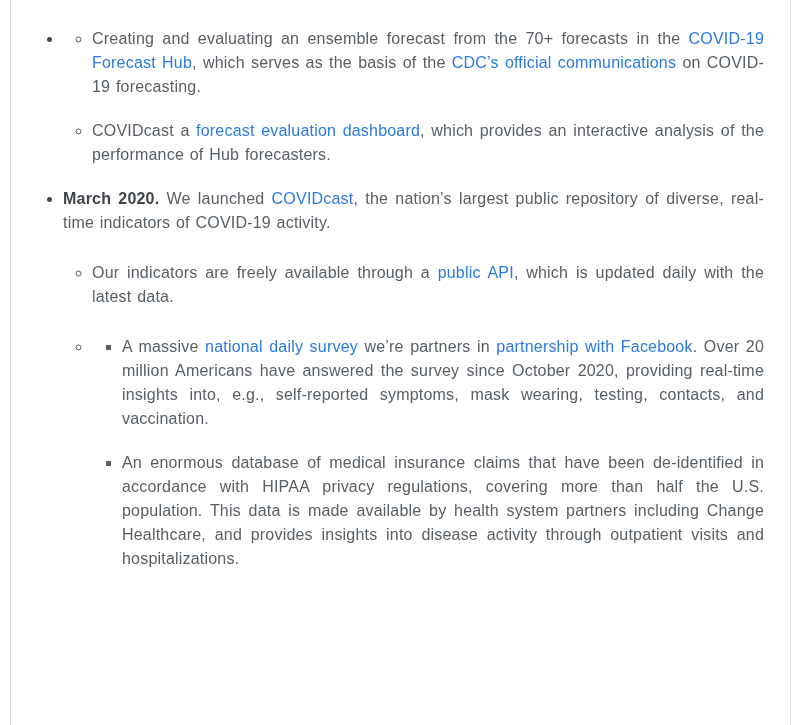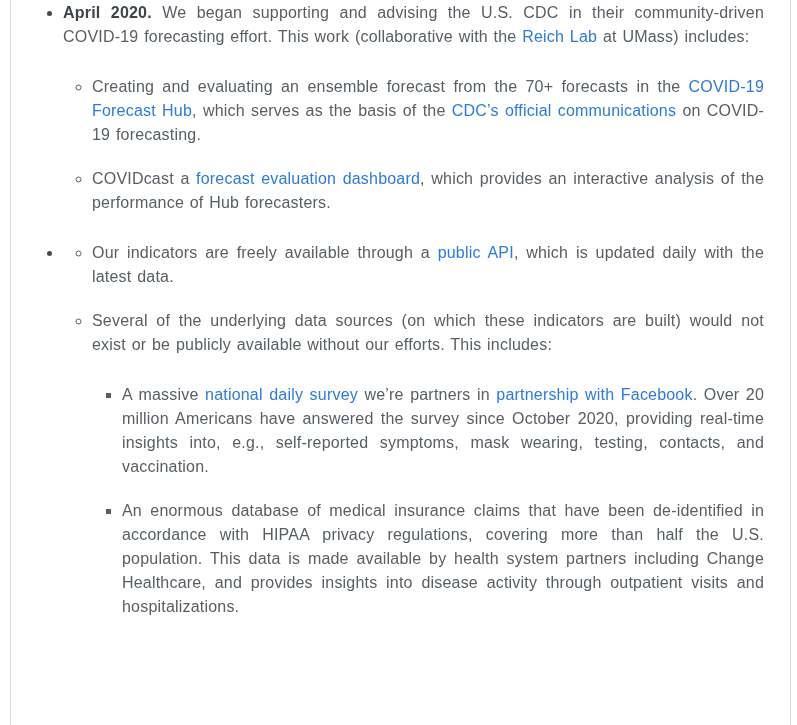--- a/index.html
+++ b/index.html
@@ -57,38 +57,37 @@
 </style>
 </head>
 <body>
 
 <div class="frame">
 
 
   <ul class="l1">
 
     <li>
-      <p class="para"><strong class="date">April 2020.</strong><span> We began supporting and advising the U.S. CDC in their community-driven COVID-19 forecasting effort. This work (collaborative with the </span><a class="lnk">Reich Lab</a><span> at UMass) includes:</span></p>
       <ul class="l2">
         <li>
           <p class="para"><span>Creating and evaluating an ensemble forecast from the 70+ forecasts in the </span><a class="lnk">COVID-19 Forecast Hub</a><span>, which serves as the basis of the </span><a class="lnk">CDC’s official communications</a><span> on COVID-19 forecasting.</span></p>
         </li>
         <li>
           <p class="para"><span>COVIDcast a </span><a class="lnk">forecast evaluation dashboard</a><span>, which provides an interactive analysis of the performance of Hub forecasters.</span></p>
         </li>
       </ul>
     </li>
 
     <li>
+      <p class="para"><strong class="date">March 2020.</strong><span> We launched </span><a class="lnk">COVIDcast</a><span>, the nation’s largest public repository of diverse, real-time indicators of COVID-19 activity.</span></p>
       <ul class="l2">
         <li>
           <p class="para"><span>Our indicators are freely available through a </span><a class="lnk">public API</a><span>, which is updated daily with the latest data.</span></p>
         </li>
         <li>
-          <p class="para"><span>Several of the underlying data sources (on which these indicators are built) would not exist or be publicly available without our efforts. This includes:</span></p>
           <ul class="l3">
             <li>
               <p class="para"><span>A massive </span><a class="lnk">national daily survey</a><span> we’re partners in </span><a class="lnk">partnership with Facebook</a><span>. Over 20 million Americans have answered the survey since October 2020, providing real-time insights into, e.g., self-reported symptoms, mask wearing, testing, contacts, and vaccination.</span></p>
             </li>
             <li>
               <p class="para"><span>An enormous database of medical insurance claims that have been de-identified in accordance with HIPAA privacy regulations, covering more than half the U.S. population. This data is made available by health system partners including Change Healthcare, and provides insights into disease activity through outpatient visits and hospitalizations.</span></p>
             </li>
           </ul>
         </li>
       </ul>

